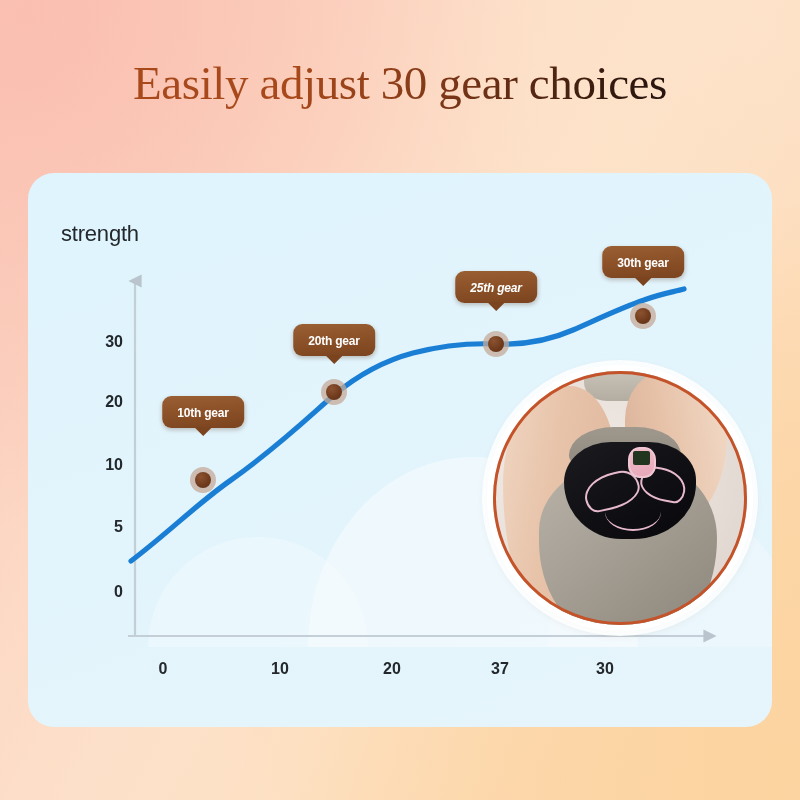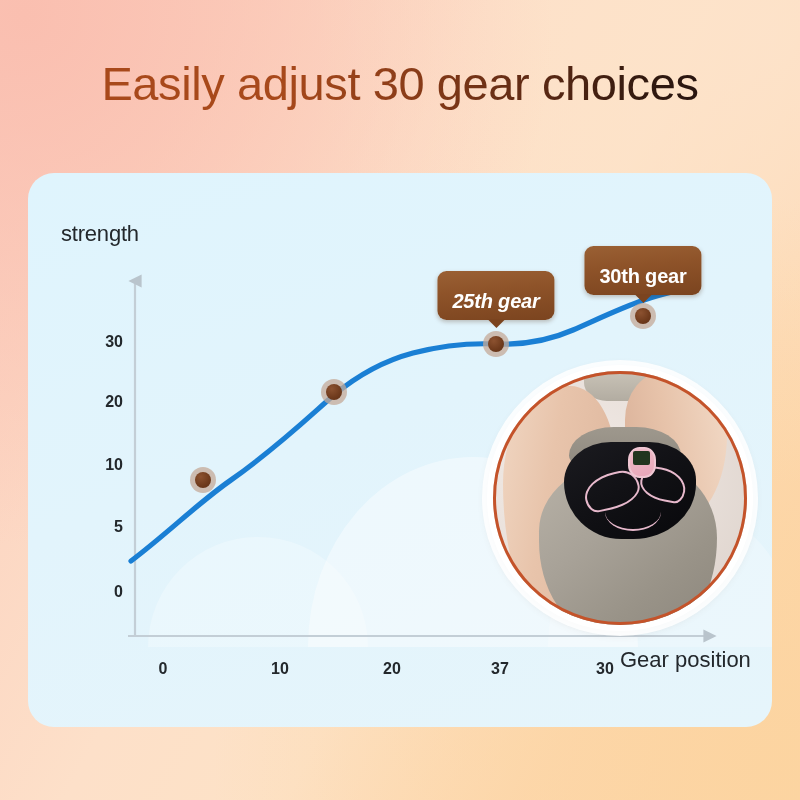--- a/index.html
+++ b/index.html
@@ -40,21 +40,21 @@
     top: 58px;
     text-align: center;
     z-index: 5;
   }
   #page-title {
     display: inline-block;
     font-size: 47px;
     font-weight: 400;
     letter-spacing: -0.4px;
     line-height: 1.1;
-    font-family: Liberation Sans, sans-serif;
+    font-family: Liberation Serif, serif;
     background: linear-gradient(96deg, #a8491b 0%, #a8491b 30%, #8a3c18 52%, #5e2a14 72%, #32190f 90%, #281510 100%);
     -webkit-background-clip: text;
     background-clip: text;
     color: transparent;
     -webkit-text-fill-color: transparent;
     text-shadow: none;
   }
 
   
   #chart-card {
@@ -127,25 +127,25 @@
     content: "";
     width: 16px; height: 16px;
     border-radius: 50%;
     background: radial-gradient(circle at 36% 30%, #8c5230 0%, #6e3a1c 60%, #5d2f15 100%);
   }
 
   
   .tooltip {
     position: absolute;
     transform: translateX(-50%);
-    padding: 20px 15px 9px;
+    padding: 11px 15px 9px;
     border-radius: 9px;
     background: linear-gradient(175deg, #9a6034 0%, #8e5329 40%, #7b441f 100%);
     color: #ffffff;
-    font-size: 20px;
+    font-size: 12px;
     font-weight: 700;
     letter-spacing: -0.2px;
     white-space: nowrap;
     box-shadow: 0 2px 4px rgba(80,45,20,0.28);
     z-index: 8;
     line-height: 1;
   }
   .tooltip::after {
     content: "";
     position: absolute;
@@ -297,21 +297,20 @@
   <div class="axis-label ytick" style="left:55px; width:40px; top:292px;">10</div>
   <div class="axis-label ytick" style="left:55px; width:40px; top:354px;">5</div>
   <div class="axis-label ytick" style="left:55px; width:40px; top:419px;">0</div>
 
   <div class="axis-label xtick" style="left:135px; top:487px;">0</div>
   <div class="axis-label xtick" style="left:252px; top:487px;">10</div>
   <div class="axis-label xtick" style="left:364px; top:487px;">20</div>
   <div class="axis-label xtick" style="left:472px; top:487px;">37</div>
   <div class="axis-label xtick" style="left:577px; top:487px;">30</div>
 
-  <div id="xaxis-title">Gear position</div>
 
   <div id="photo-inset">
     <div id="photo-img">
       <div class="ph" id="ph-bg"></div>
       <div class="ph" id="ph-top"></div>
       <div class="ph" id="ph-legR"></div>
       <div class="ph" id="ph-legL"></div>
       <div class="ph" id="ph-pants"></div>
       <div class="ph" id="ph-waist"></div>
       <div class="ph" id="ph-shorts"></div>
@@ -322,16 +321,18 @@
       <div class="ph" id="ph-swoosh"></div>
     </div>
     <div id="photo-ring"></div>
   </div>
 
   <div class="marker" style="left:175px; top:307px;"></div>
   <div class="marker" style="left:306px; top:219px;"></div>
   <div class="marker" style="left:468px; top:171px;"></div>
   <div class="marker" style="left:615px; top:143px;"></div>
 
+  <div class="tooltip" style="left:175px; top:223px;">10th gear</div>
+  <div class="tooltip" style="left:306px; top:151px;">20th gear</div>
   <div class="tooltip" style="left:468px; top:98px;font-style:italic;">25th gear</div>
   <div class="tooltip" style="left:615px; top:73px;">30th gear</div>
 
 </div>
 
 </body></html>

